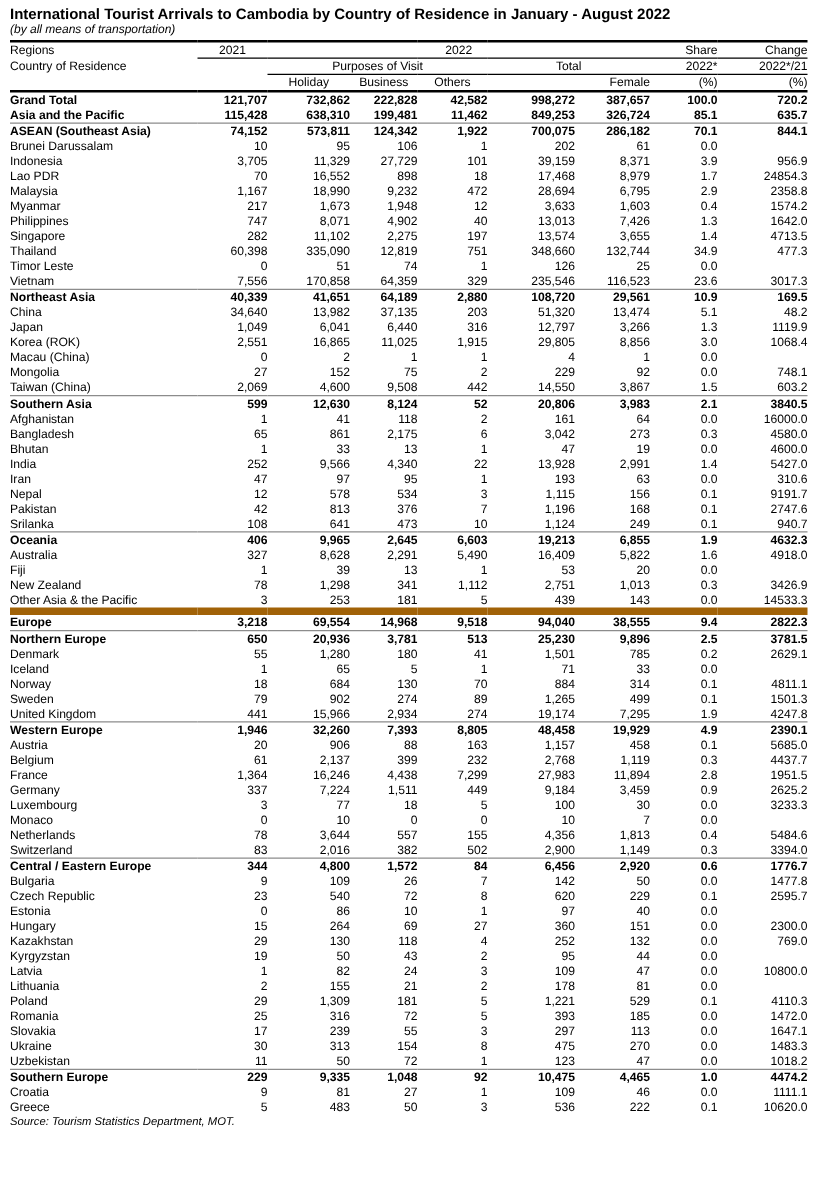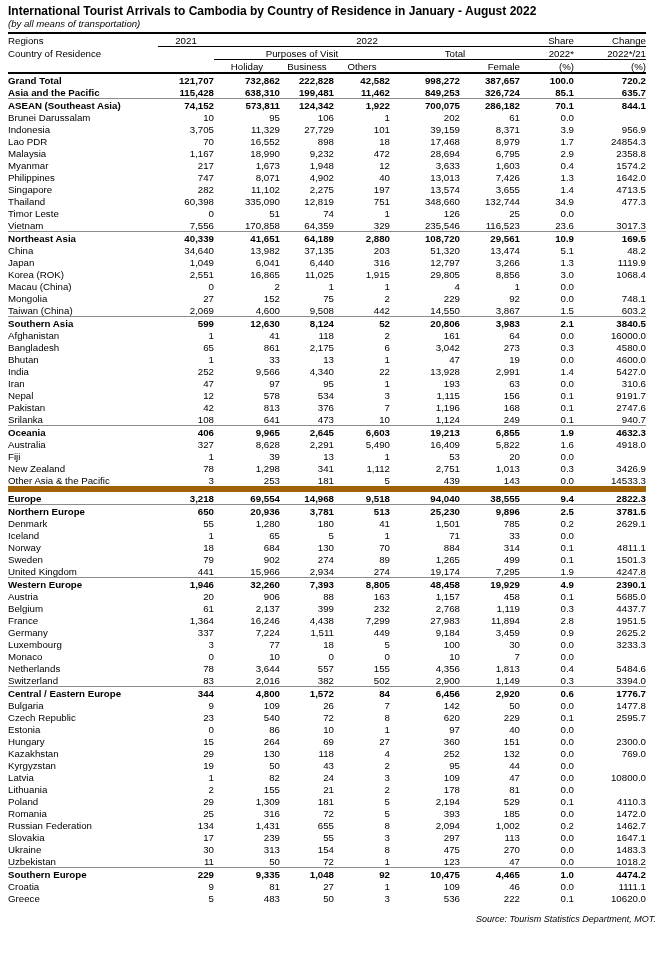--- a/index.html
+++ b/index.html
@@ -14,21 +14,21 @@
   .num{text-align:right;padding-right:8px;}
   td.share-col{padding-right:13px;}
   td.change-col{padding-right:12px;}
   .rh{text-align:right;padding-right:3px;}
   .fem{text-align:right;padding-right:16px;}
   .u{border-bottom:1px solid #000;}
   thead tr.h3 td{border-bottom:2px solid #000;}
   tbody tr.bold td{font-weight:bold;}
   tbody tr.rule-thin td{border-top:1px solid #8c8c8c;}
   tbody tr.rule-thick td{border-top:6px solid #a16207;}
-  .src{font-size:9px;font-style:italic;margin-top:10px;text-align:right;}
+  .src{font-size:9px;font-style:italic;}
 </style>
 </head>
 <body>
 
 <div class="page">
   <div class="title">International Tourist Arrivals to Cambodia by Country of Residence in January - August 2022</div>
   <div class="subtitle">(by all means of transportation)</div>
 
   <table class="arrivals">
     <colgroup>
@@ -719,46 +719,35 @@
           <td class="num">81</td>
           <td class="num share-col">0.0</td>
           <td class="num change-col"></td>
         </tr>
         <tr>
           <td class="left">Poland</td>
           <td class="num">29</td>
           <td class="num">1,309</td>
           <td class="num">181</td>
           <td class="num">5</td>
-          <td class="num">2,194</td>
+          <td class="num">1,221</td>
           <td class="num">529</td>
           <td class="num share-col">0.1</td>
           <td class="num change-col">4110.3</td>
         </tr>
         <tr>
           <td class="left">Romania</td>
           <td class="num">25</td>
           <td class="num">316</td>
           <td class="num">72</td>
           <td class="num">5</td>
           <td class="num">393</td>
           <td class="num">185</td>
           <td class="num share-col">0.0</td>
           <td class="num change-col">1472.0</td>
-        </tr>
-        <tr>
-          <td class="left">Russian Federation</td>
-          <td class="num">134</td>
-          <td class="num">1,431</td>
-          <td class="num">655</td>
-          <td class="num">8</td>
-          <td class="num">2,094</td>
-          <td class="num">1,002</td>
-          <td class="num share-col">0.2</td>
-          <td class="num change-col">1462.7</td>
         </tr>
         <tr>
           <td class="left">Slovakia</td>
           <td class="num">17</td>
           <td class="num">239</td>
           <td class="num">55</td>
           <td class="num">3</td>
           <td class="num">297</td>
           <td class="num">113</td>
           <td class="num share-col">0.0</td>

